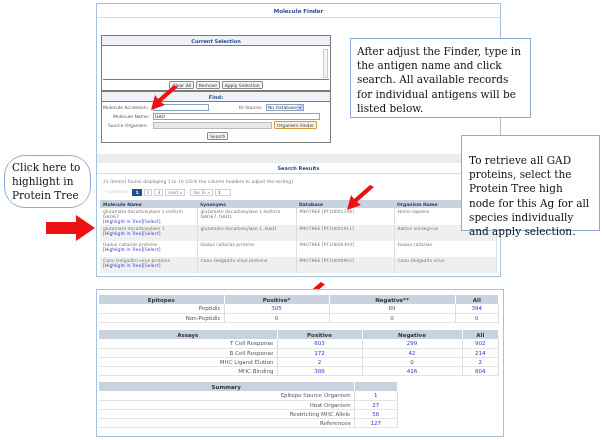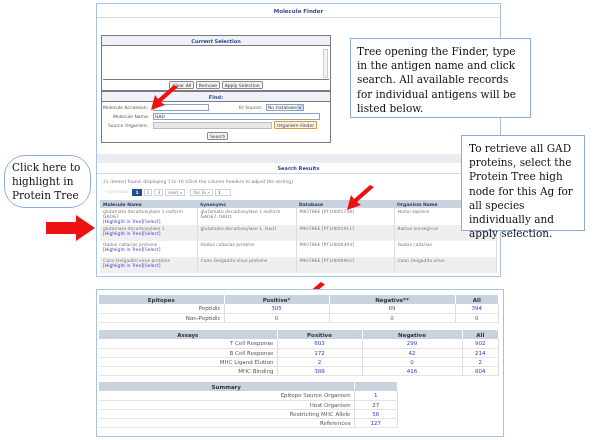--- a/index.html
+++ b/index.html
@@ -156,23 +156,23 @@
         <td style="height:11px;"><div>Cano Delgadito virus proteins</div>
           <a>[Highlight in Tree]</a><a>[Select]</a></td>
         <td>Cano Delgadito virus proteins</td>
         <td>PROTREE [PT10000902]</td>
         <td>Cano Delgadito virus</td>
       </tr>
     </tbody>
   </table>
 </div>
 
-<div class="callout" style="left:350px; top:38px; width:181px; height:80px; font-size:10.5px;">Tree opening the Finder, type in the antigen name and click search. All available records for individual antigens will be listed below.</div>
-
-<div class="callout" style="left:461px; top:135px; width:124px; height:96px; font-size:10.5px; padding:5px 7px;">To retrieve all GAD proteins, select the Protein Tree high node for this Ag for all species individually and apply selection.</div>
+<div class="callout" style="left:350px; top:38px; width:181px; height:80px; font-size:10.5px;">After adjust the Finder, type in the antigen name and click search. All available records for individual antigens will be listed below.</div>
+
+<div class="callout" style="left:461px; top:135px; width:139px; height:96px; font-size:10.5px; padding:17px 7px;">To retrieve all GAD proteins, select the Protein Tree high node for this Ag for all species individually and apply selection.</div>
 
 <div class="callout" style="left:4px; top:155px; width:87px; height:53px; font-size:10.5px; padding:4px 7px;border-radius:21px;">Click here to highlight in Protein Tree</div>
 
 <svg class="arrow" style="left:150px; top:85px;" width="30" height="26" viewBox="0 0 30 26">
   <polygon points="28,2 24,0 8,14 5,10 1,25 15,20 11,17" fill="#ee1111"></polygon>
 </svg>
 <svg class="arrow" style="left:346px; top:185px;" width="30" height="26" viewBox="0 0 30 26">
   <polygon points="28,2 24,0 8,14 5,10 1,25 15,20 11,17" fill="#ee1111"></polygon>
 </svg>
 <svg class="arrow" style="left:46px; top:215px;" width="50" height="26" viewBox="0 0 50 26">

